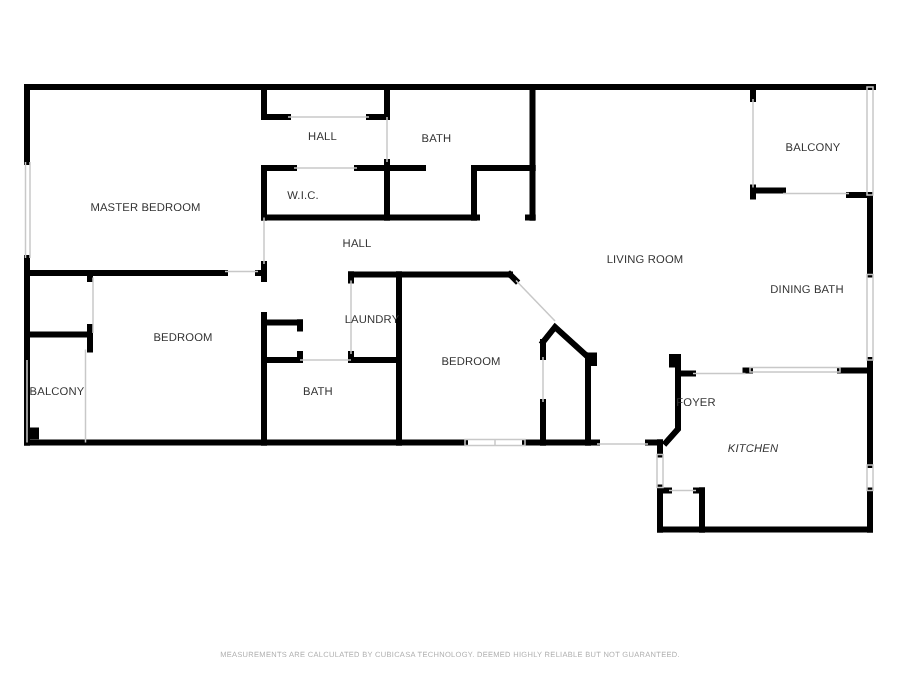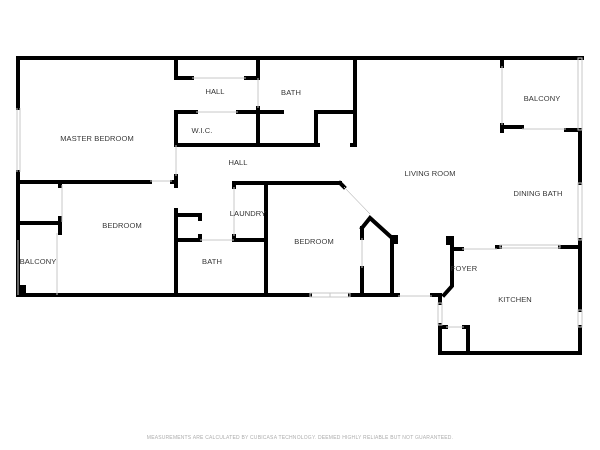--- a/index.html
+++ b/index.html
@@ -139,16 +139,16 @@
   <div class="label" style="left:238px;top:162px;">HALL</div>
   <div class="label" style="left:430px;top:153px;margin-top:20px;">LIVING ROOM</div>
   <div class="label" style="left:542px;top:98px;">BALCONY</div>
   <div class="label" style="left:538px;top:193px;">DINING BATH</div>
   <div class="label" style="left:122px;top:225px;">BEDROOM</div>
   <div class="label" style="left:38px;top:261px;">BALCONY</div>
   <div class="label" style="left:248px;top:213px;">LAUNDRY</div>
   <div class="label" style="left:212px;top:261px;">BATH</div>
   <div class="label" style="left:314px;top:241px;">BEDROOM</div>
   <div class="label" style="left:420px;top:268px;margin-left:44px;">FOYER</div>
-  <div class="label" style="left:515px;top:299px;">KITCHEN</div>
+  <div class="label" style="left:502px;top:299px;font-style:italic;">KITCHEN</div>
 </div>
 
 <div class="disclaimer">MEASUREMENTS ARE CALCULATED BY CUBICASA TECHNOLOGY. DEEMED HIGHLY RELIABLE BUT NOT GUARANTEED.</div>
 
 </body></html>

